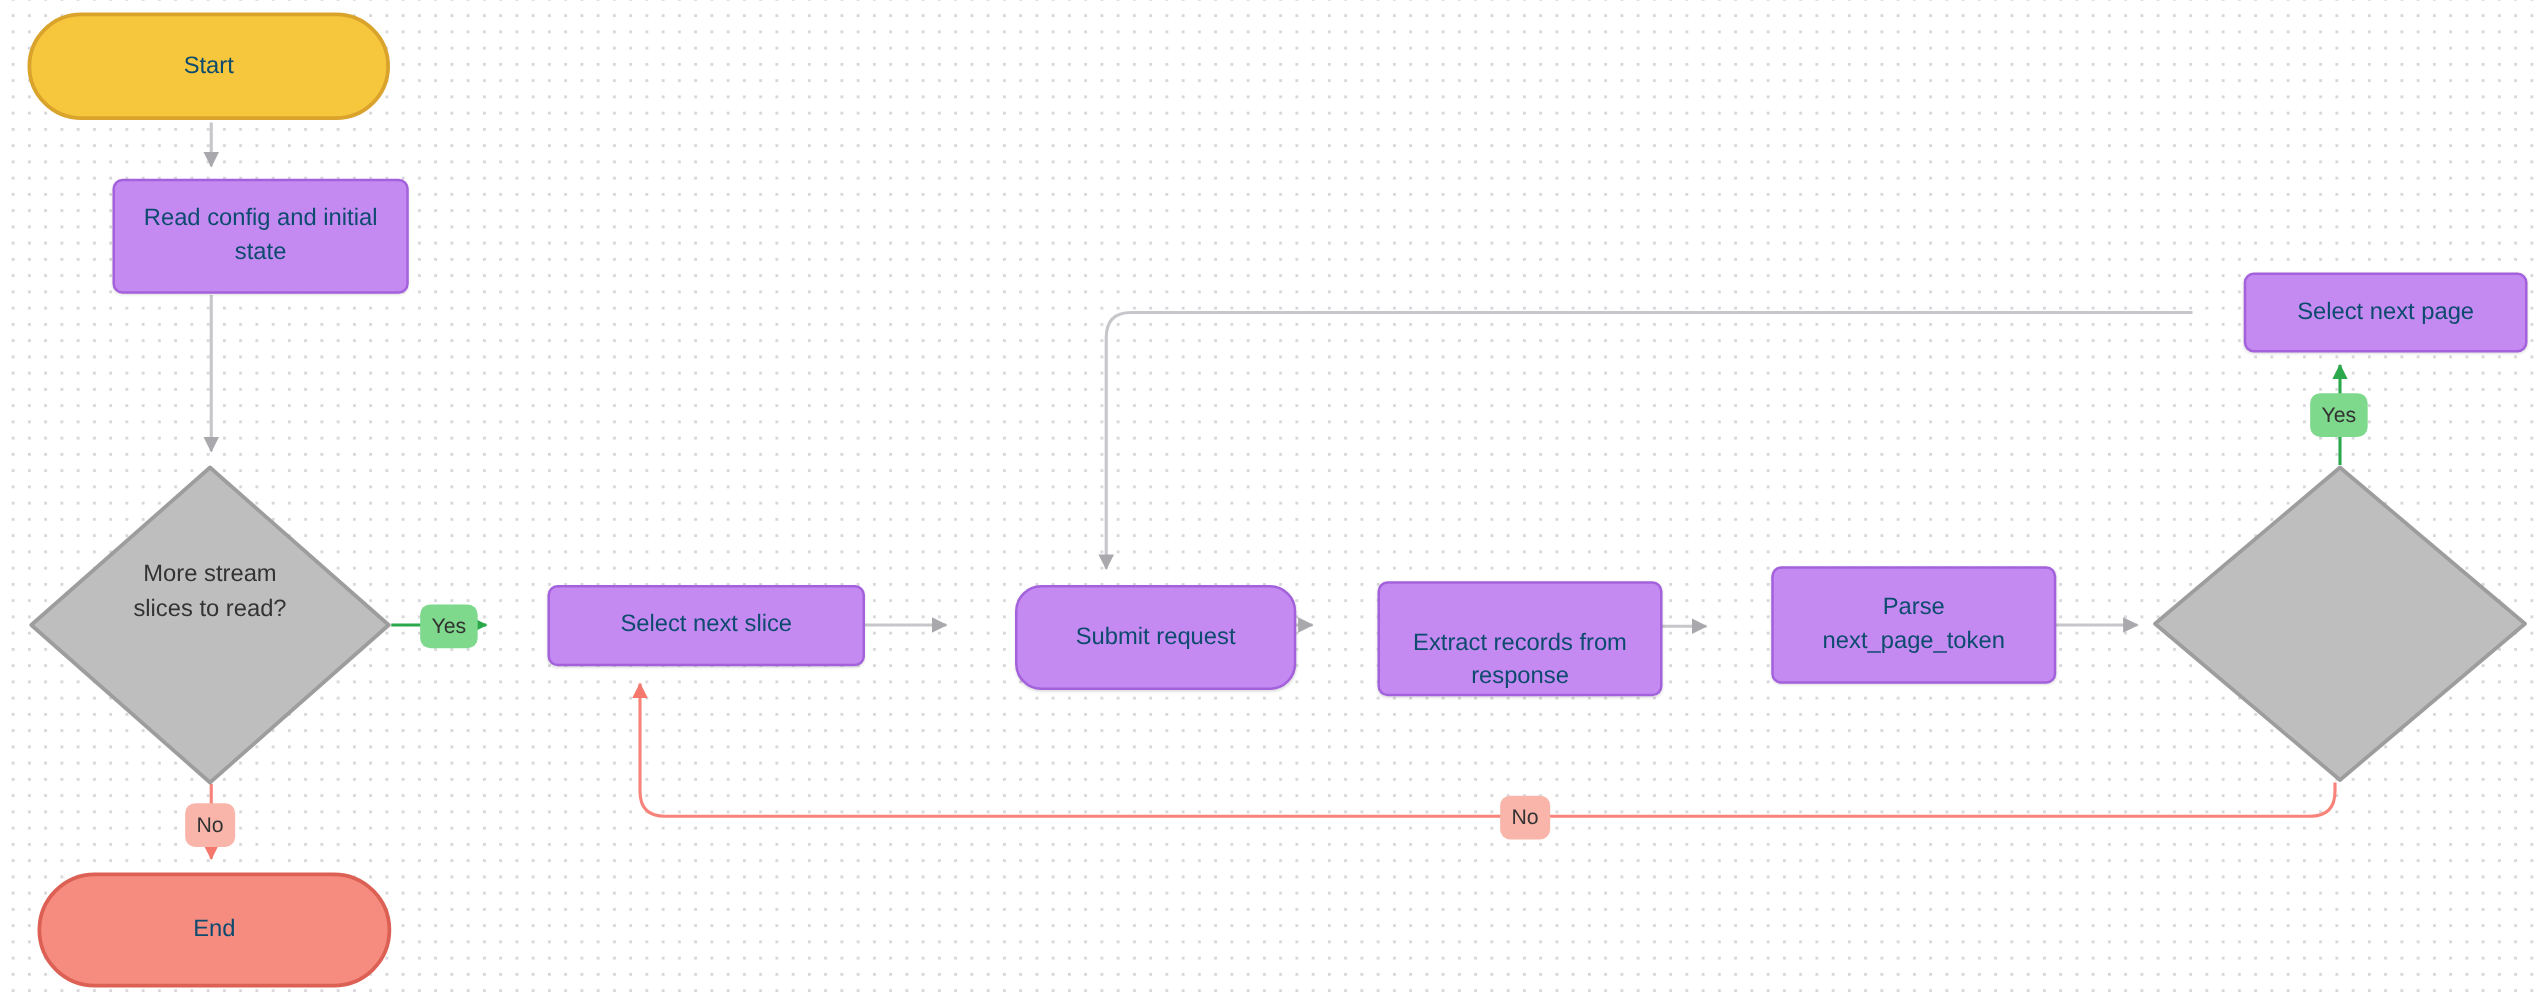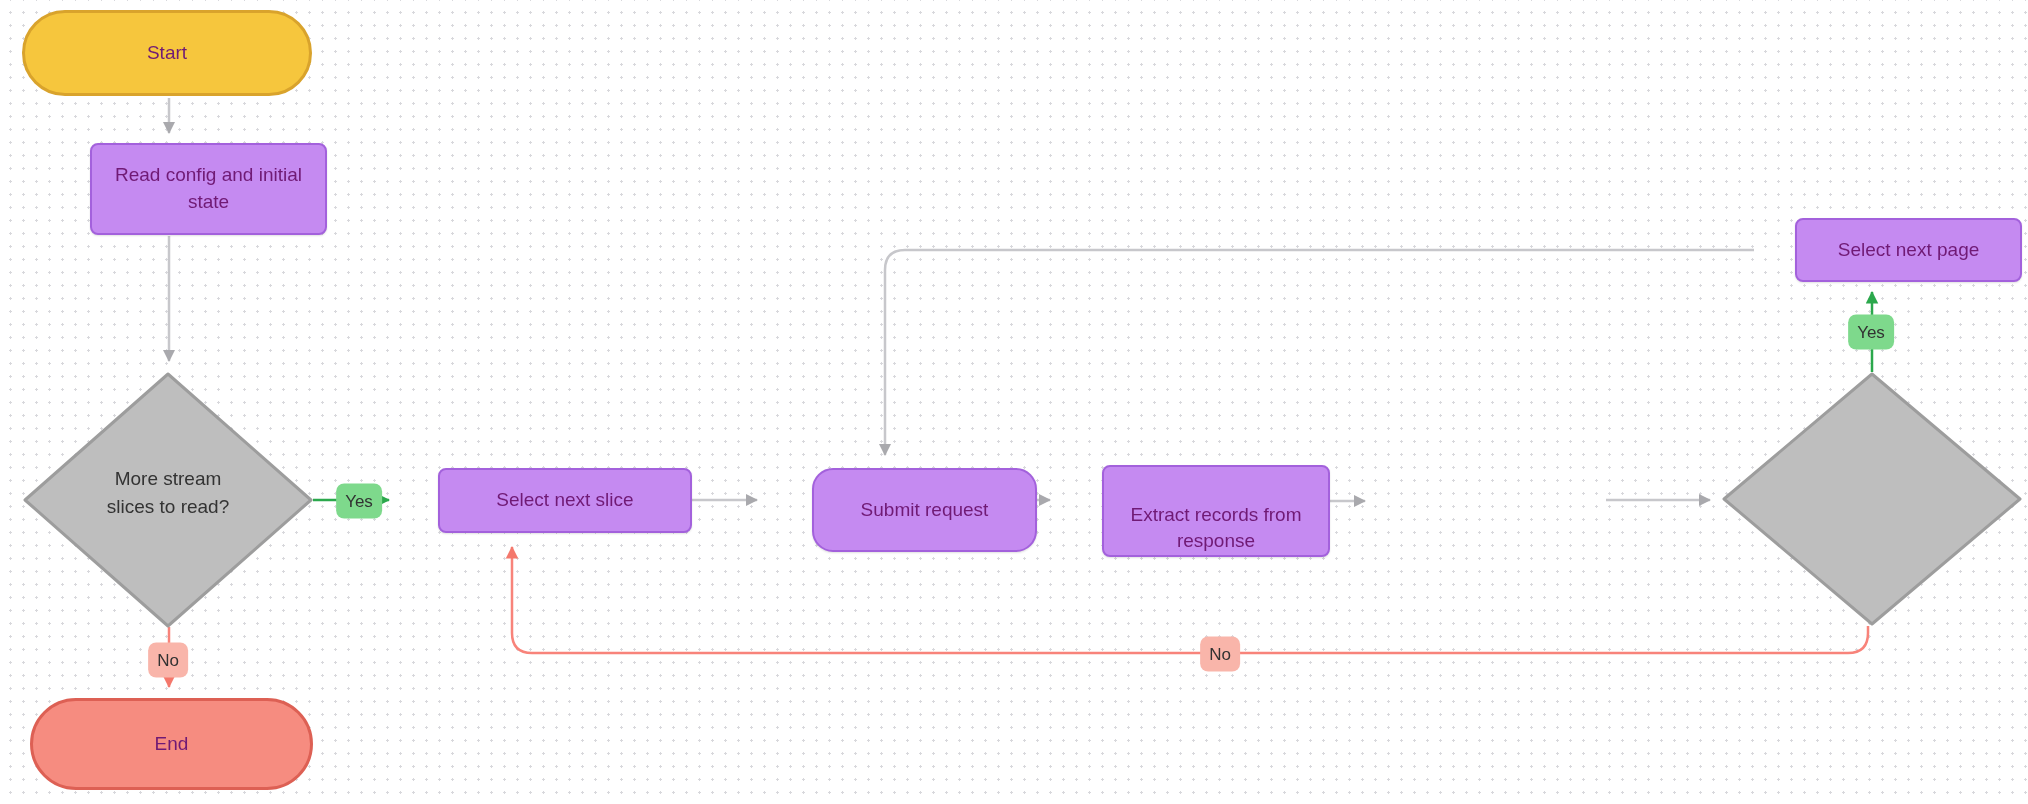--- a/index.html
+++ b/index.html
@@ -26,21 +26,21 @@
   }
   .node {
     position: absolute;
     display: flex;
     align-items: center;
     justify-content: center;
     text-align: center;
     box-sizing: border-box;
     font-size: 19px;
     font-weight: 500;
-    color: #701a75;
+    color: #0c4a6e;
     line-height: 1.4;
     white-space: pre-line;
   }
   .process {
     background: #c58af1;
     border: 2.5px solid #a361dc;
     border-radius: 8px;
     box-shadow: 0 1px 2px rgba(0,0,0,0.12);
     margin-left: 40px;
   }
@@ -115,36 +115,40 @@
 
   <div class="node terminal-start" style="left:22px; top:10px; width:290px; height:86px;">
     <span>Start</span>
   </div>
 
   <div class="node process" style="left:50px; top:143px; width:237px; height:92px;">
     <span>Read config and initial
 state</span>
   </div>
 
-  <div class="diamond-label" style="left:63px; top:465px;text-align:center;">More stream
+  <div class="diamond-label" style="left:63px; top:446px;text-align:center;">More stream
 slices to read?</div>
 
   <div class="node process" style="left:398px; top:468px; width:254px; height:65px;">
     <span>Select next slice</span>
   </div>
 
   <div class="node process" style="left:772px; top:468px; width:225px; height:84px;border-radius:21px;">
     <span>Submit request</span>
   </div>
 
   <div class="node process" style="left:1062px; top:465px; width:228px; height:92px;align-items:flex-end;">
     <span>Extract records from
 response</span>
   </div>
 
+  <div class="node process" style="left:1377px; top:453px; width:228px; height:94px;">
+    <span>Parse
+next_page_token</span>
+  </div>
 
 
   <div class="node process" style="left:1755px; top:218px; width:227px; height:64px;">
     <span>Select next page</span>
   </div>
 
   <div class="node terminal-end" style="left:30px; top:698px; width:283px; height:92px;">
     <span>End</span>
   </div>
 

